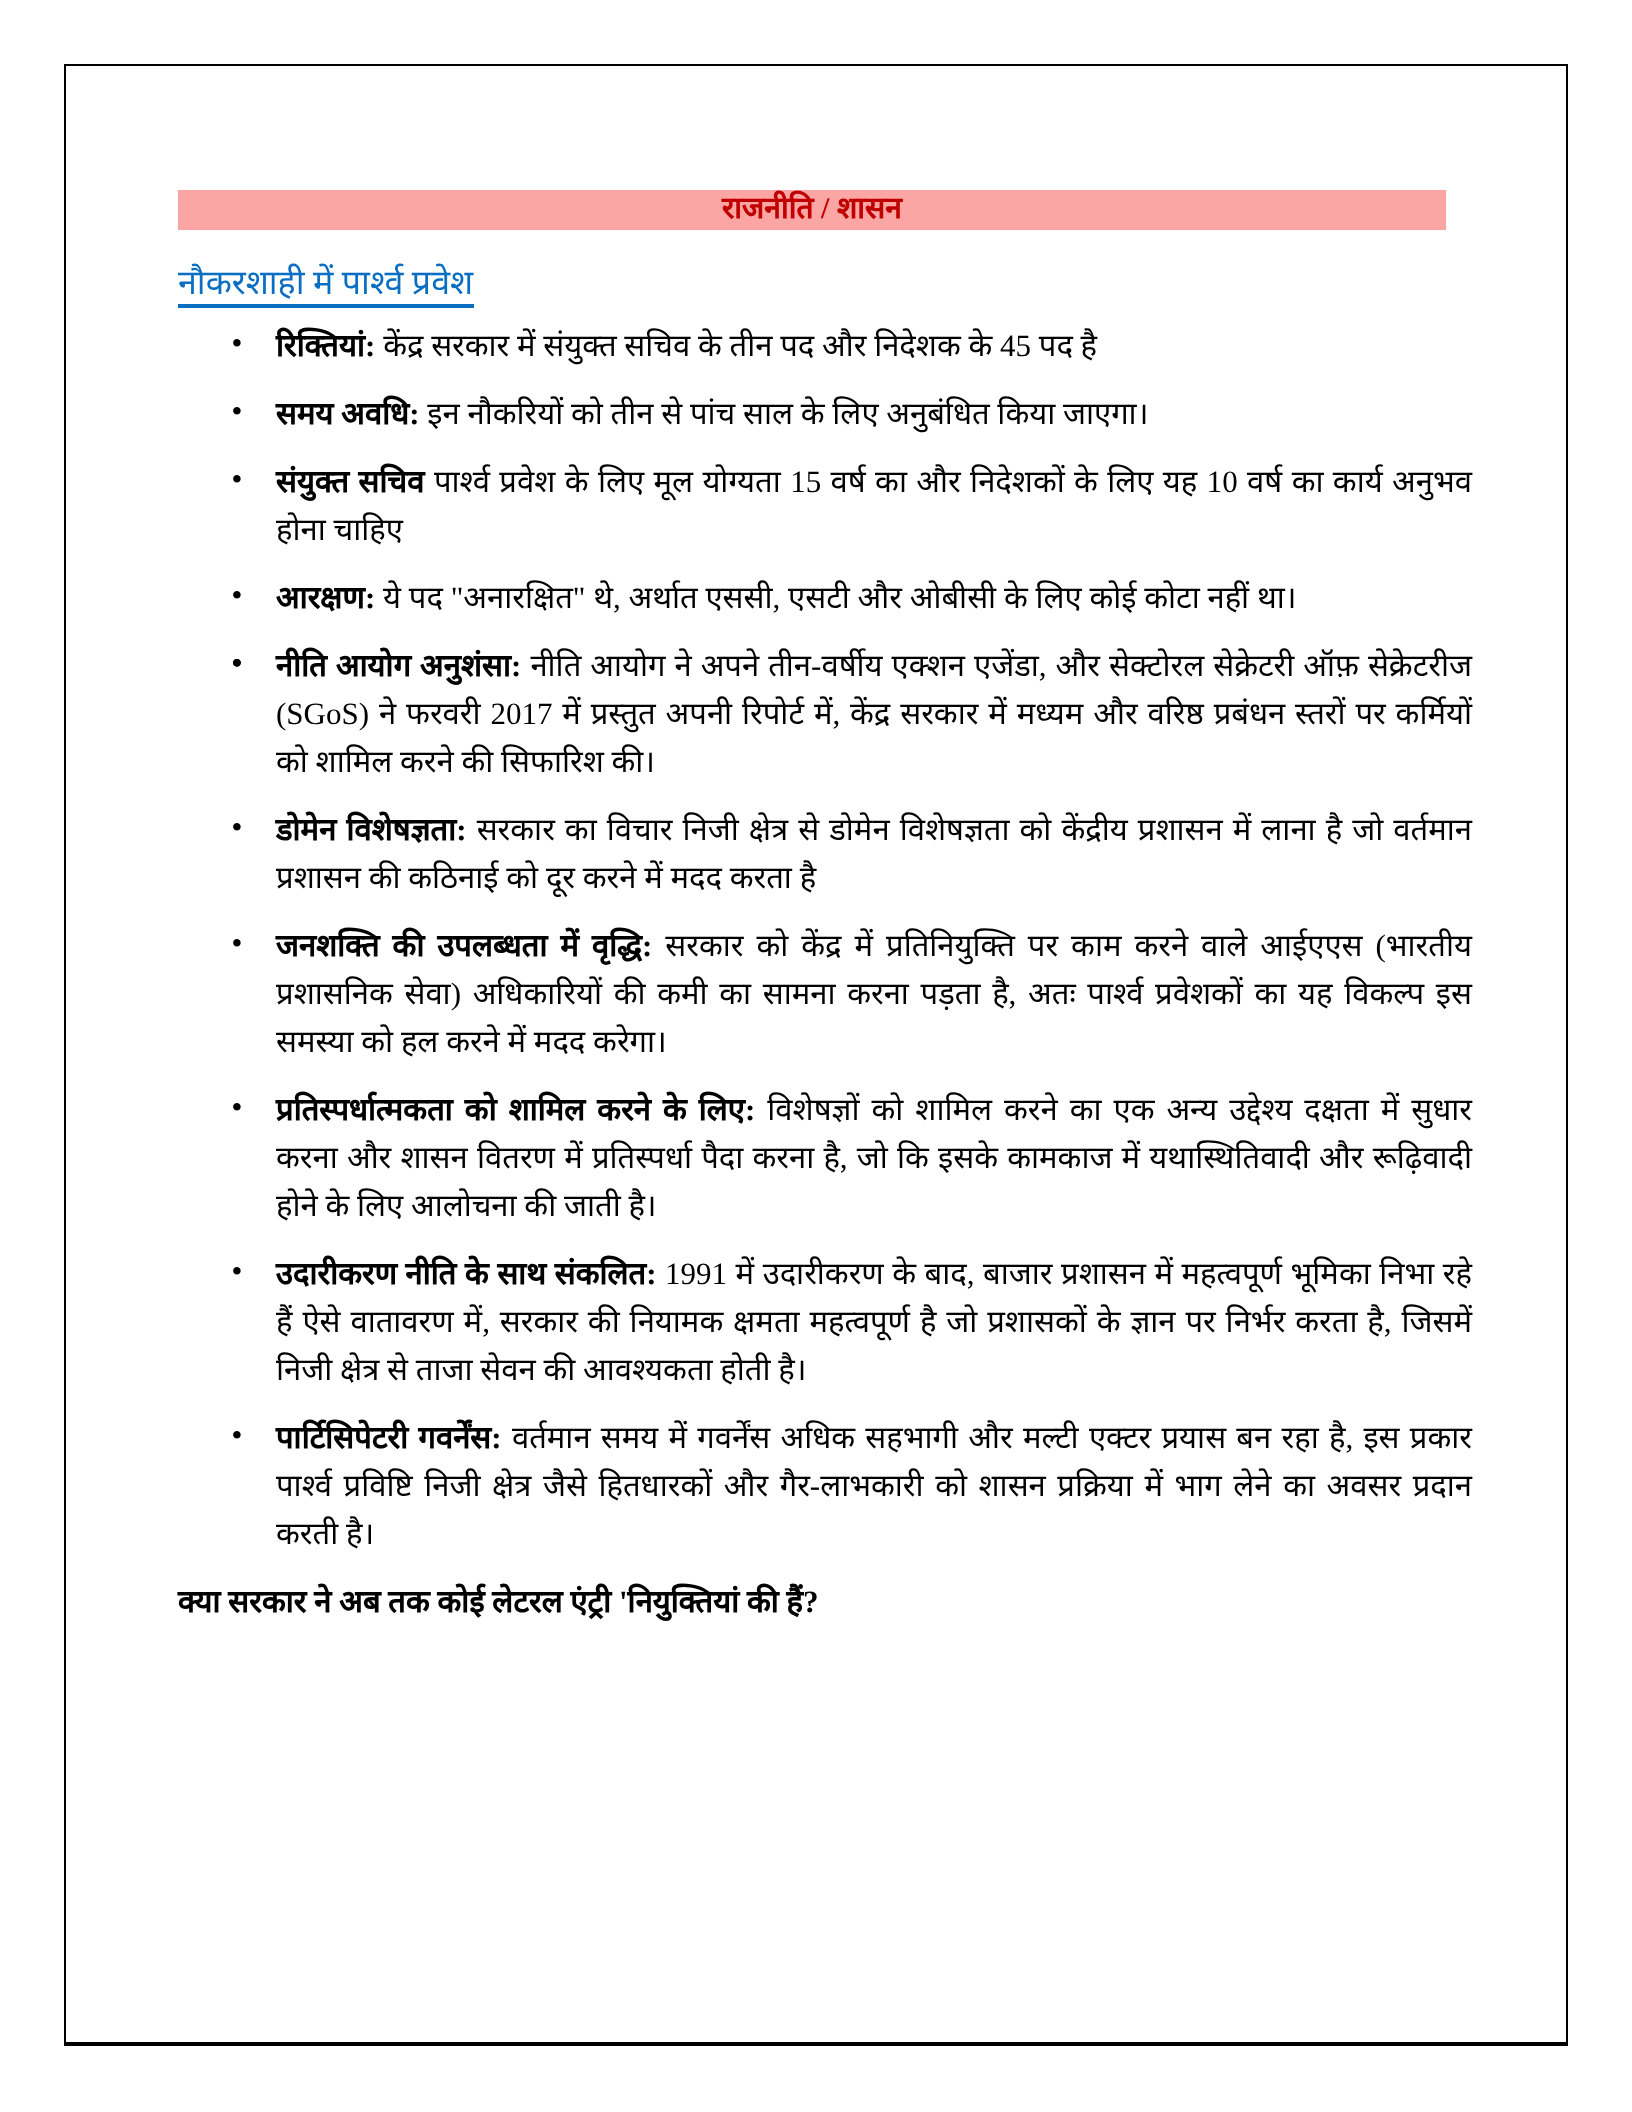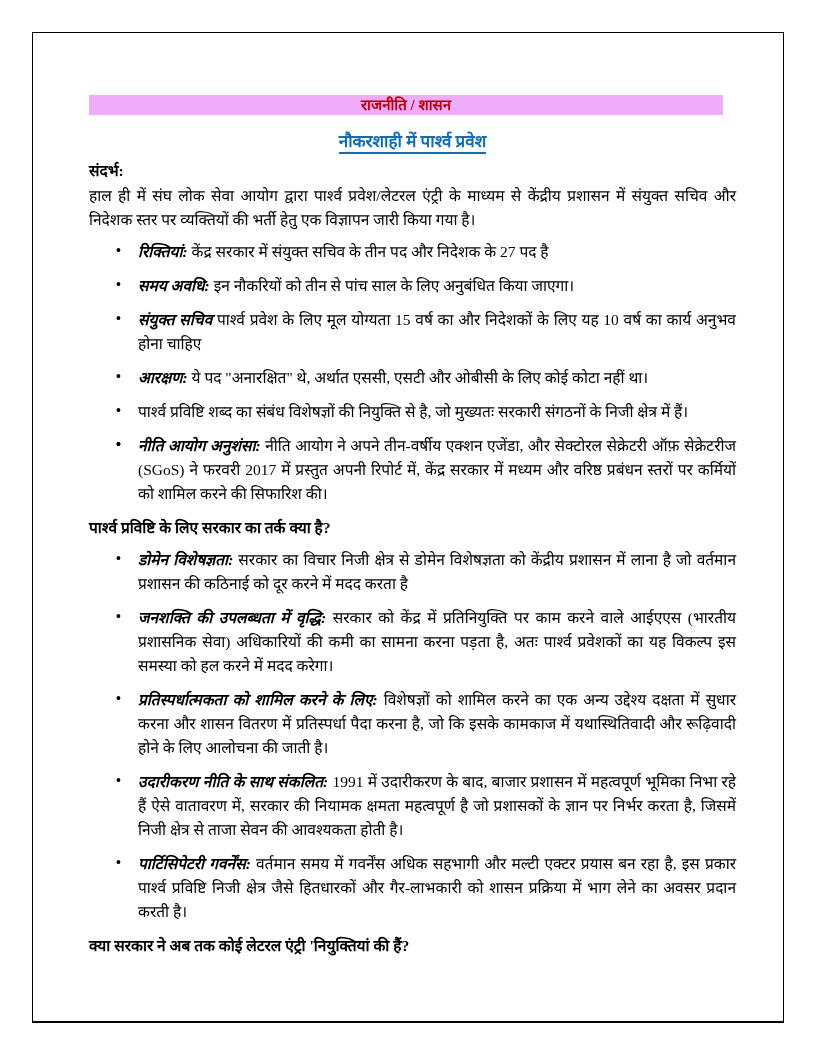--- a/index.html
+++ b/index.html
@@ -21,32 +21,32 @@
   .content {
     position: absolute;
     left: 56px; top: 62px;
     width: 647px;
     font-size: 15.5px;
     line-height: 24px;
     text-align: justify;
   }
   .category-bar {
     width: 634px; height: 20px;
-    background: #f0abfc;
+    background: #fca5a5;
     text-align: center;
     font-weight: bold;
     font-size: 15px;
     line-height: 20px;
     color: #c00000;
   }
   .doc-title {
     margin: 15px 0 5px 0;
     font-size: 17px;
-    font-weight: bold;
-    text-align: center;
+    font-weight: normal;
+    text-align: left;
     line-height: 24px;
   }
   .title-text {
     color: #0a6fc2;
     border-bottom: 2px solid #0a6fc2;
     padding-bottom: 1px;
   }
   .section-heading {
     font-size: 15.5px;
     font-weight: bold;
@@ -63,66 +63,60 @@
   li.bullet {
     position: relative;
     margin: 8px 0 10px 0;
   }
   .bullet-glyph {
     position: absolute;
     left: -22px; top: -1px;
     font-size: 14px;
     font-weight: bold;
   }
-  .lead { font-weight: bold; font-style: italic; }
+  .lead { font-weight: bold; }
 </style>
 </head>
 <body>
 
 <div class="sheet">
   <div class="content">
     <div class="category-bar">
       <span>राजनीति / शासन</span>
     </div>
     <div class="doc-title">
       <span class="title-text">नौकरशाही में पार्श्व प्रवेश</span>
     </div>
     <div id="sections">
-  <section class="doc-section">
-    <h2 class="section-heading">संदर्भ:</h2>
-
-  <p class="para">हाल ही में संघ लोक सेवा आयोग द्वारा पार्श्व प्रवेश/लेटरल एंट्री के माध्यम से केंद्रीय प्रशासन में संयुक्त सचिव और निदेशक स्तर पर व्यक्तियों की भर्ती हेतु एक विज्ञापन जारी किया गया है।</p>
-</section>
 
   <section class="doc-section">
 
   <ul class="bullets">
-  <li class="bullet"><span class="bullet-glyph">•</span><span class="lead">रिक्तियां: </span><span class="btext">केंद्र सरकार में संयुक्त सचिव के तीन पद और निदेशक के 27 पद है</span></li>
+  <li class="bullet"><span class="bullet-glyph">•</span><span class="lead">रिक्तियां: </span><span class="btext">केंद्र सरकार में संयुक्त सचिव के तीन पद और निदेशक के 45 पद है</span></li>
 
   <li class="bullet"><span class="bullet-glyph">•</span><span class="lead">समय अवधि: </span><span class="btext">इन नौकरियों को तीन से पांच साल के लिए अनुबंधित किया जाएगा।</span></li>
 
   <li class="bullet"><span class="bullet-glyph">•</span><span class="lead">संयुक्त सचिव </span><span class="btext">पार्श्व प्रवेश के लिए मूल योग्यता 15 वर्ष का और निदेशकों के लिए यह 10 वर्ष का कार्य अनुभव होना चाहिए</span></li>
 
   <li class="bullet"><span class="bullet-glyph">•</span><span class="lead">आरक्षण: </span><span class="btext">ये पद "अनारक्षित" थे, अर्थात  एससी, एसटी और ओबीसी के लिए कोई कोटा नहीं था।</span></li>
 </ul>
 </section>
 
   <section class="doc-section">
 
   <ul class="bullets">
-  <li class="bullet"><span class="bullet-glyph">•</span><span class="lead"></span><span class="btext">पार्श्व प्रविष्टि शब्द का संबंध विशेषज्ञों की नियुक्ति से है, जो मुख्यतः सरकारी संगठनों के निजी क्षेत्र में हैं।</span></li>
+  <li class="bullet"><span class="bullet-glyph">•</span><span class="lead"></span></li>
 
   <li class="bullet"><span class="bullet-glyph">•</span><span class="lead"></span></li>
 
   <li class="bullet"><span class="bullet-glyph">•</span><span class="lead">नीति आयोग अनुशंसा: </span><span class="btext">नीति आयोग  ने अपने तीन-वर्षीय एक्शन एजेंडा, और सेक्टोरल सेक्रेटरी ऑफ़ सेक्रेटरीज (SGoS) ने फरवरी 2017 में प्रस्तुत अपनी रिपोर्ट में, केंद्र सरकार में मध्यम और वरिष्ठ प्रबंधन स्तरों पर कर्मियों को शामिल करने की सिफारिश की।</span></li>
 </ul>
 </section>
 
   <section class="doc-section">
-    <h2 class="section-heading">पार्श्व प्रविष्टि के लिए सरकार का तर्क क्या है?</h2>
 
   <ul class="bullets">
   <li class="bullet"><span class="bullet-glyph">•</span><span class="lead">डोमेन विशेषज्ञता: </span><span class="btext">सरकार का विचार निजी क्षेत्र से डोमेन विशेषज्ञता को केंद्रीय प्रशासन में लाना है जो वर्तमान प्रशासन की कठिनाई  को दूर करने में मदद करता है</span></li>
 
   <li class="bullet"><span class="bullet-glyph">•</span><span class="lead">जनशक्ति की उपलब्धता में वृद्धि: </span><span class="btext">सरकार को केंद्र में प्रतिनियुक्ति पर काम करने वाले आईएएस (भारतीय प्रशासनिक सेवा) अधिकारियों की कमी का सामना करना पड़ता है, अतः पार्श्व प्रवेशकों का यह विकल्प इस समस्या को हल करने में मदद करेगा।</span></li>
 
   <li class="bullet"><span class="bullet-glyph">•</span><span class="lead">प्रतिस्पर्धात्मकता को शामिल करने के लिए: </span><span class="btext">विशेषज्ञों को शामिल करने का एक अन्य उद्देश्य दक्षता में सुधार करना और शासन वितरण में प्रतिस्पर्धा पैदा करना है, जो कि इसके कामकाज में यथास्थितिवादी और रूढ़िवादी होने के लिए आलोचना की जाती है।</span></li>
 
   <li class="bullet"><span class="bullet-glyph">•</span><span class="lead">उदारीकरण नीति के साथ संकलित: </span><span class="btext">1991 में उदारीकरण के बाद, बाजार प्रशासन में महत्वपूर्ण भूमिका निभा रहे हैं ऐसे वातावरण में, सरकार की नियामक क्षमता महत्वपूर्ण है जो प्रशासकों के ज्ञान पर निर्भर करता है, जिसमें निजी क्षेत्र से ताजा सेवन की आवश्यकता होती है।</span></li>
 

